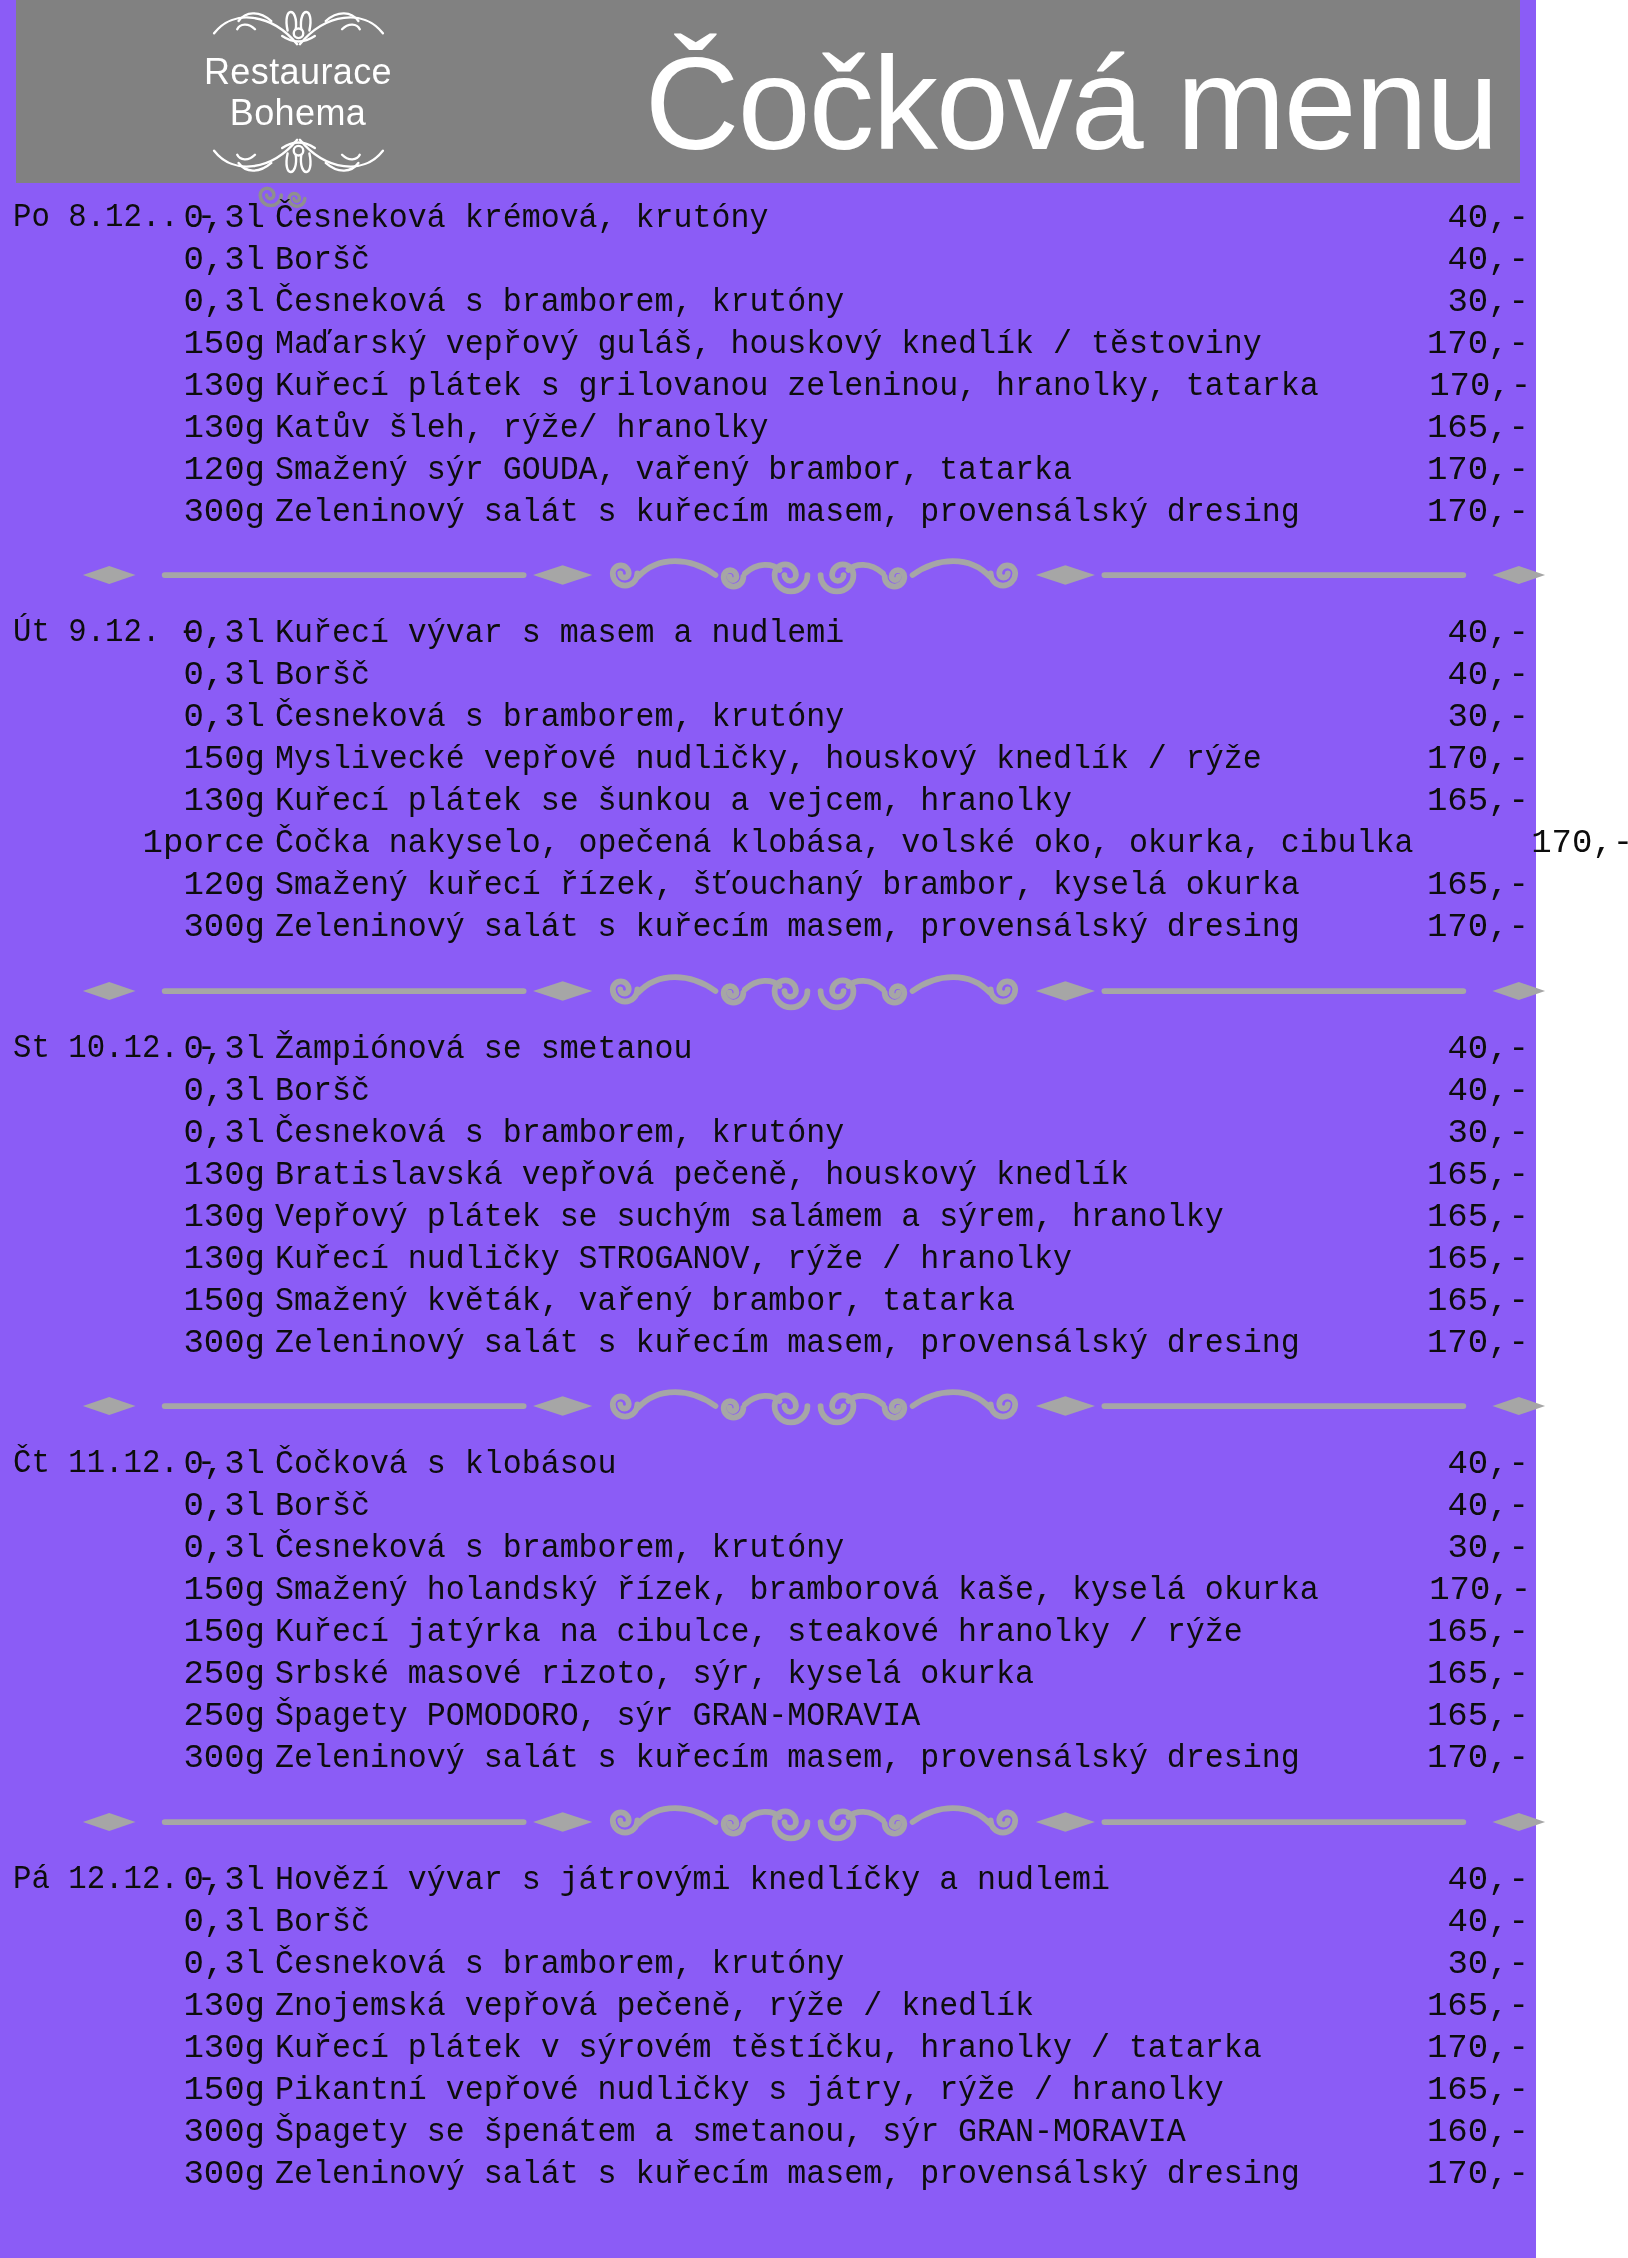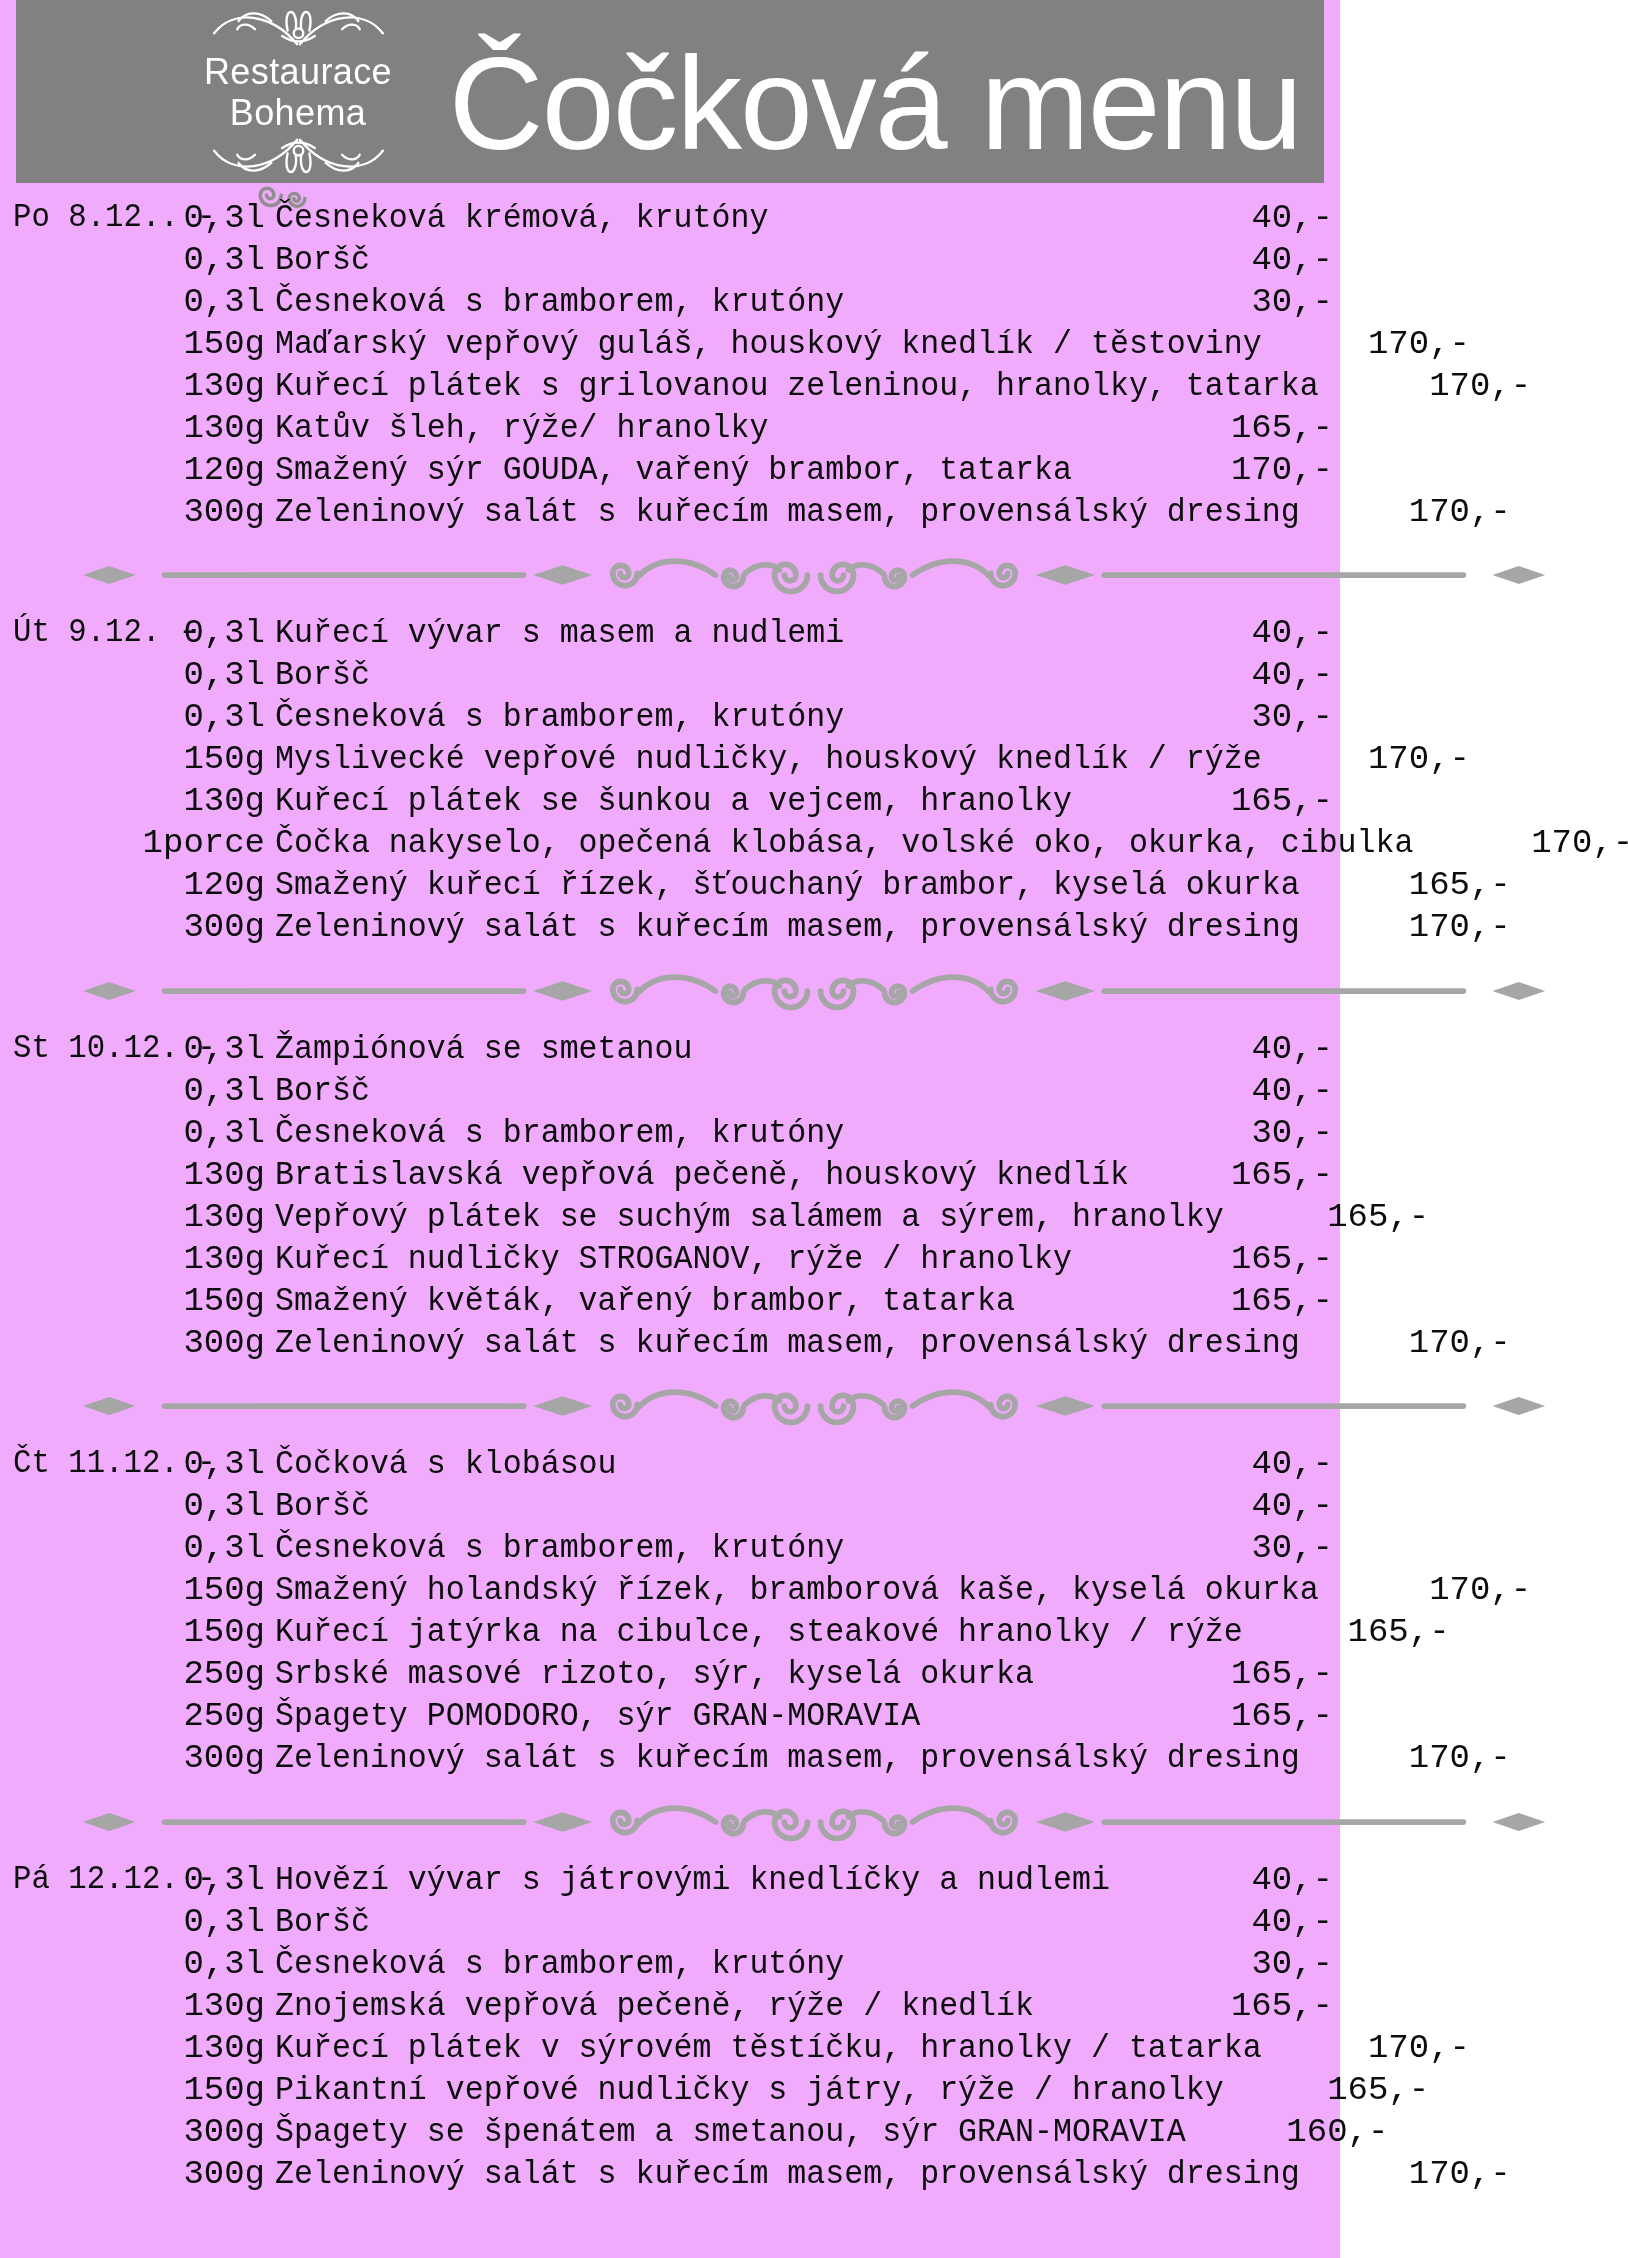--- a/index.html
+++ b/index.html
@@ -1,18 +1,18 @@
 <!DOCTYPE html>
 <html style="font-size:14px"><head>
 <meta charset="utf-8">
 <style>
   html,body{margin:0;padding:0;background:#fff;}
   body{width:1629px;height:2258px;overflow:hidden;
        font-family:"Liberation Sans",sans-serif;color:#0d0d0d;}
-  .page{position:relative;width:1340px;height:2258px;background:#f0abfc;}
+  .page{position:relative;width:1536px;height:2258px;background:#8b5cf6;}
 
   
   .header{position:relative;height:183px;margin:0 16px;background:#818181;}
   .logo{position:absolute;left:148px;top:1.8px;width:268px;text-align:center;color:#fff;}
   .logo .fl{display:block;margin:0 auto;width:221px;height:49px;}
   .logo .nm{font-size:36px;line-height:41px;font-weight:400;letter-spacing:0.4px;}
   .title{position:absolute;right:23px;bottom:14px;font-size:131px;line-height:1;
          color:#fff;font-weight:400;letter-spacing:-1.8px;white-space:nowrap;}
   .tail{position:absolute;left:251px;top:181px;width:71px;height:35px;}
 

